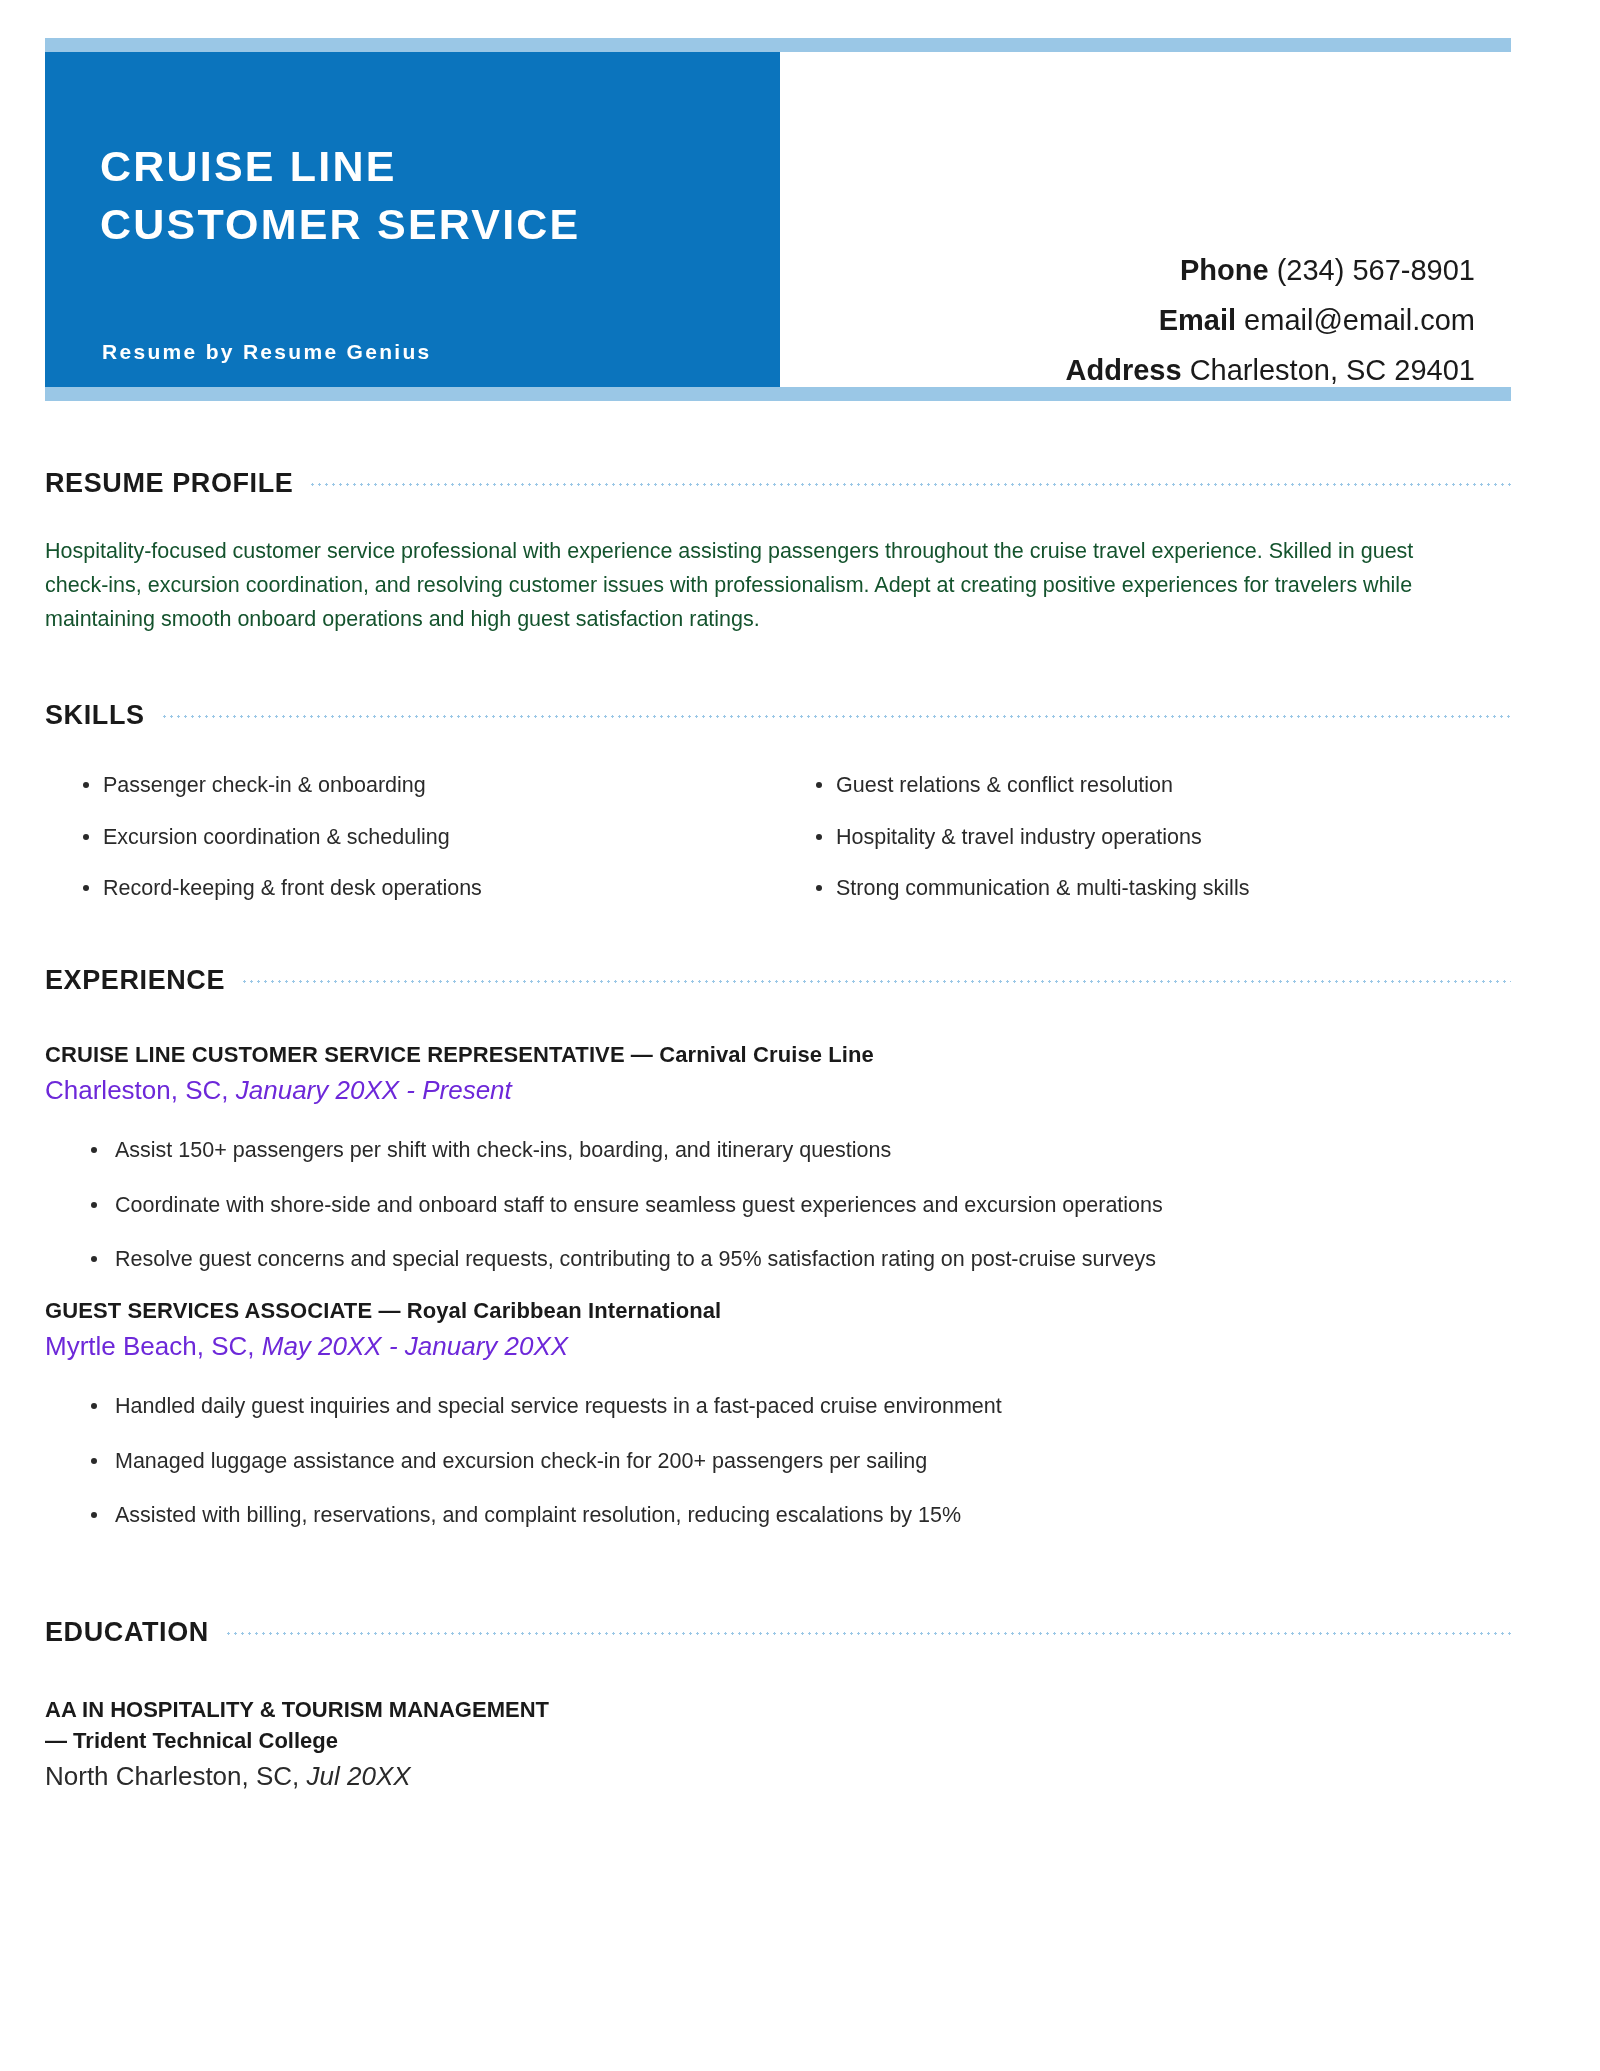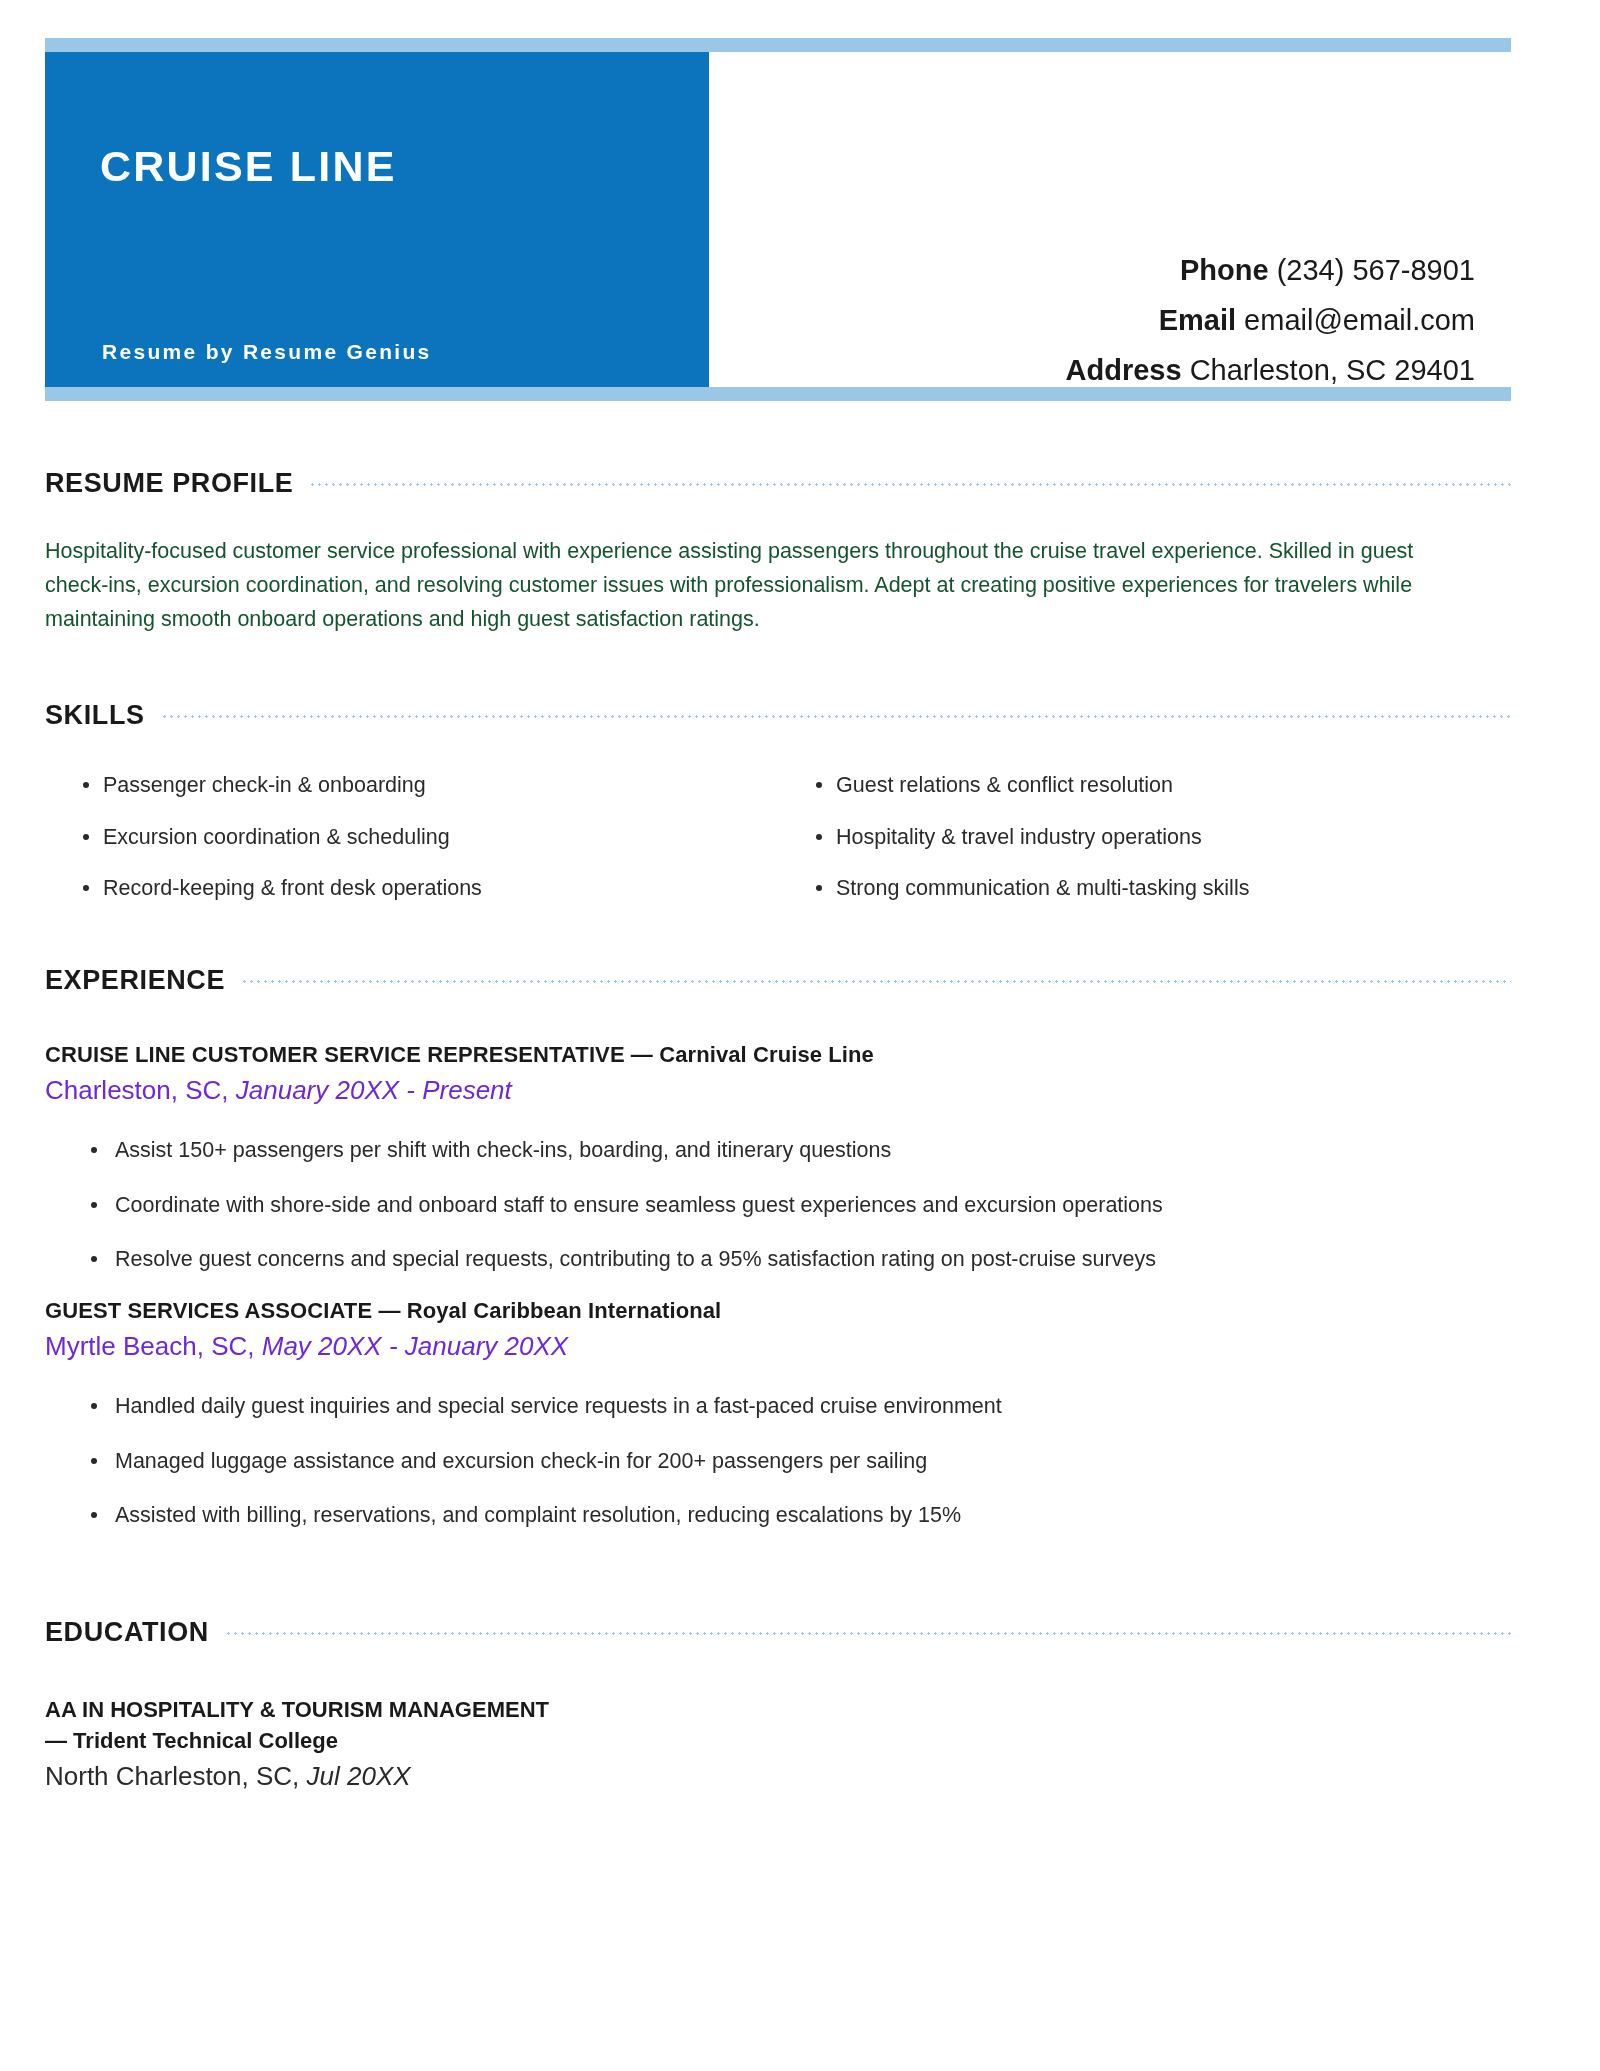--- a/index.html
+++ b/index.html
@@ -49,21 +49,21 @@
     left: 45px;
     width: 1466px;
     height: 14px;
     background: #9ac7e6;
   }
 
   .header-block {
     position: absolute;
     top: 14px;
     left: 45px;
-    width: 664px;
+    width: 735px;
     height: 335px;
     background: #0b74bd;
   }
 
   .header-name {
     position: absolute;
     top: 85px;
     left: 55px;
     width: 660px;
     color: #ffffff;
@@ -213,20 +213,21 @@
 </head>
 <body>
 
 <div class="page">
 
   <div class="header">
     <div class="header-rule-top"></div>
     <div class="header-block">
       <div class="header-name">
         <div>CRUISE LINE</div>
+        <div>CUSTOMER SERVICE</div>
       </div>
       <div class="header-subtitle">Resume by Resume Genius</div>
     </div>
     <div class="header-rule-bottom"></div>
 
     <div class="contact">
       <div class="row">
         <span class="lbl">Phone</span>
         <span class="val">(234) 567-8901</span>
       </div>

